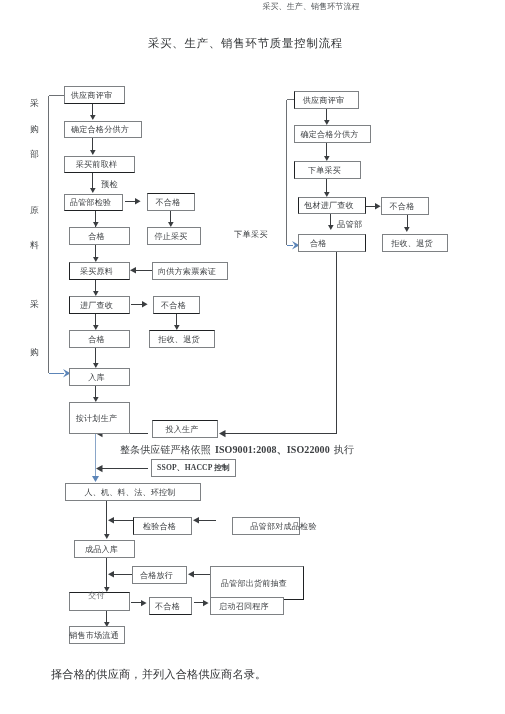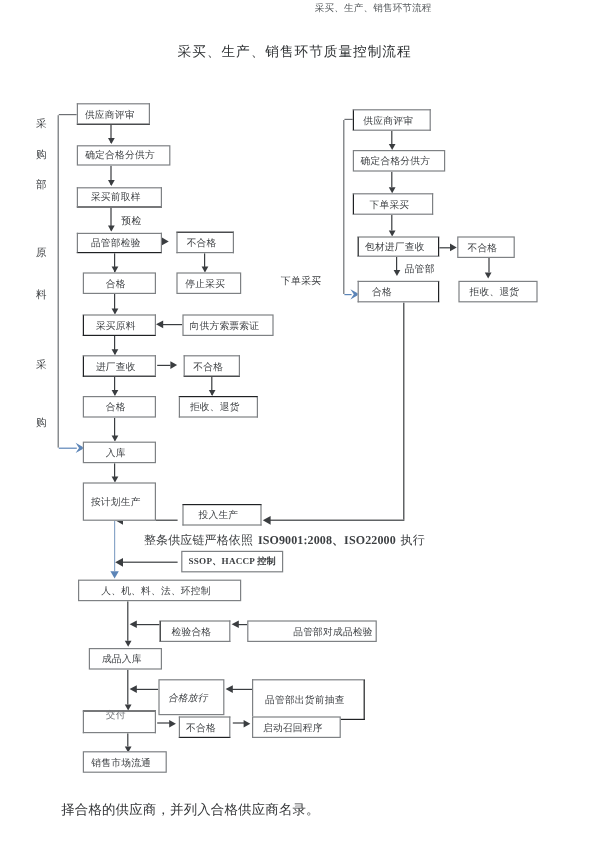--- a/index.html
+++ b/index.html
@@ -187,21 +187,21 @@
       <polygon points="0,0 0,6.2 5.6,3.1" fill="#3a3d40"></polygon>
     </svg>
   <div class="conn" style="left:193.5px;top:602.2px;width:10.5px;height:1.0px;background:#3a3d40;"></div>
   <svg class="ar" width="5.6" height="6.2" style="left:203.4px;top:599.6px;">
       <polygon points="0,0 0,6.2 5.6,3.1" fill="#3a3d40"></polygon>
     </svg>
 
   <div class="box" style="left:64px;top:86px;width:61px;height:18px;border-bottom:1.5px solid #1f2123;">供应商评审</div>
   <div class="box" style="left:64px;top:121px;width:78px;height:17px;">确定合格分供方</div>
   <div class="box" style="left:64px;top:156px;width:71px;height:17px;border-bottom:1.5px solid #1f2123;">采买前取样</div>
-  <div class="box" style="left:64px;top:194px;width:71px;height:17px;border-bottom:1.5px solid #1f2123;">品管部检验</div>
+  <div class="box" style="left:64px;top:194px;width:59px;height:17px;border-bottom:1.5px solid #1f2123;">品管部检验</div>
   <div class="box" style="left:69px;top:227px;width:61px;height:18px;">合格</div>
   <div class="box" style="left:69px;top:262px;width:61px;height:18px;border-left:1.5px solid #1f2123;border-bottom:1.5px solid #1f2123;">采买原料</div>
   <div class="box" style="left:69px;top:296px;width:61px;height:18px;border-left:1.5px solid #1f2123;border-bottom:1.5px solid #1f2123;">进厂查收</div>
   <div class="box" style="left:69px;top:330px;width:61px;height:18px;">合格</div>
   <div class="box" style="left:69px;top:368px;width:61px;height:18px;">入库</div>
   <div class="box" style="left:69px;top:402px;width:61px;height:32px;">按计划生产</div>
   <div class="box" style="left:147px;top:193px;width:48px;height:18px;border-top:1.5px solid #1f2123;">不合格</div>
   <div class="box" style="left:147px;top:227px;width:54px;height:18px;">停止采买</div>
   <div class="box" style="left:152px;top:262px;width:76px;height:18px;">向供方索票索证</div>
   <div class="box" style="left:153px;top:296px;width:47px;height:18px;border-bottom:1.5px solid #1f2123;">不合格</div>
@@ -210,27 +210,27 @@
   <div class="box" style="left:294px;top:125px;width:77px;height:18px;">确定合格分供方</div>
   <div class="box" style="left:294px;top:161px;width:67px;height:18px;border-left:1.5px solid #1f2123;">下单采买</div>
   <div class="box" style="left:298px;top:197px;width:68px;height:17px;border-left:1.5px solid #1f2123;border-right:1.5px solid #1f2123;">包材进厂查收</div>
   <div class="box leftalign" style="left:298px;top:234px;width:68px;height:18px;border-right:1.5px solid #1f2123;">合格</div>
   <div class="box" style="left:381px;top:197px;width:48px;height:18px;">不合格</div>
   <div class="box" style="left:382px;top:234px;width:66px;height:18px;">拒收、退货</div>
   <div class="box" style="left:152px;top:420px;width:66px;height:18px;border-top:1.5px solid #1f2123;">投入生产</div>
   <div class="box" style="left:65px;top:483px;width:136px;height:18px;">人、机、料、法、环控制</div>
   <div class="box bold" style="left:151px;top:459px;width:85px;height:18px;">SSOP、HACCP 控制</div>
   <div class="box" style="left:133px;top:517px;width:59px;height:18px;border-left:1.5px solid #1f2123;">检验合格</div>
-  <div class="box" style="left:206px;top:517px;width:108px;height:18px;padding-left:41px;">品管部对成品检验</div>
+  <div class="box" style="left:232px;top:517px;width:68px;height:18px;padding-left:41px;">品管部对成品检验</div>
   <div class="box" style="left:74px;top:540px;width:61px;height:18px;">成品入库</div>
-  <div class="box" style="left:132px;top:566px;width:55px;height:30px;font-style:italic;">合格放行</div>
+  <div class="box" style="left:132px;top:566px;width:55px;height:18px;">合格放行</div>
   <div class="box" style="left:210px;top:566px;width:94px;height:34px;border-right:1.5px solid #1f2123;border-bottom:1.5px solid #1f2123;">品管部出货前抽查</div>
   <div class="box topalign" style="left:69px;top:592px;width:61px;height:19px;border-top:1.5px solid #1f2123;">交付</div>
   <div class="box" style="left:149px;top:597px;width:43px;height:18px;border-bottom:1.5px solid #1f2123;">不合格</div>
   <div class="box" style="left:210px;top:597px;width:74px;height:18px;">启动召回程序</div>
-  <div class="box" style="left:69px;top:626px;width:70px;height:18px;">销售市场流通</div>
+  <div class="box" style="left:69px;top:626px;width:56px;height:18px;">销售市场流通</div>
 
   <div class="ann" style="left:101px;top:179px;">预检</div>
   <div class="ann" style="left:337px;top:219px;">品管部</div>
   <div class="isoline" style="left:120px;top:443px;"><span>整条供应链严格依照</span><b>ISO9001:2008、ISO22000</b><span>执行</span></div>
 
   <div class="foot" style="left:51px;top:667px;">择合格的供应商，并列入合格供应商名录。</div>
 </div>
 
 </body></html>

